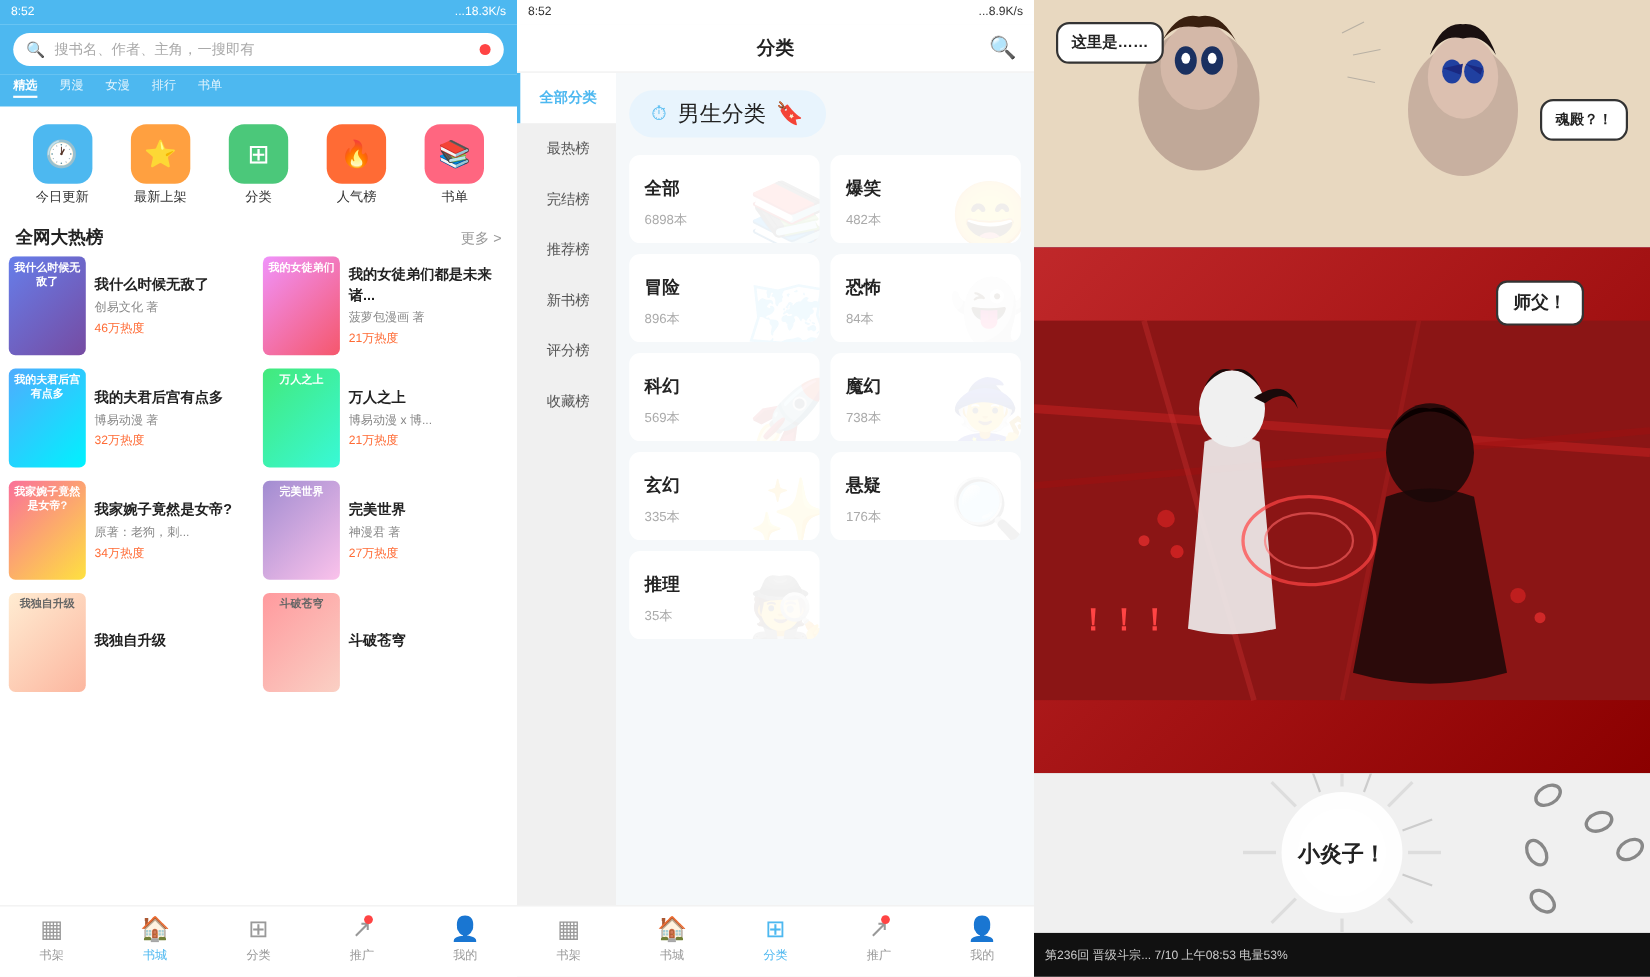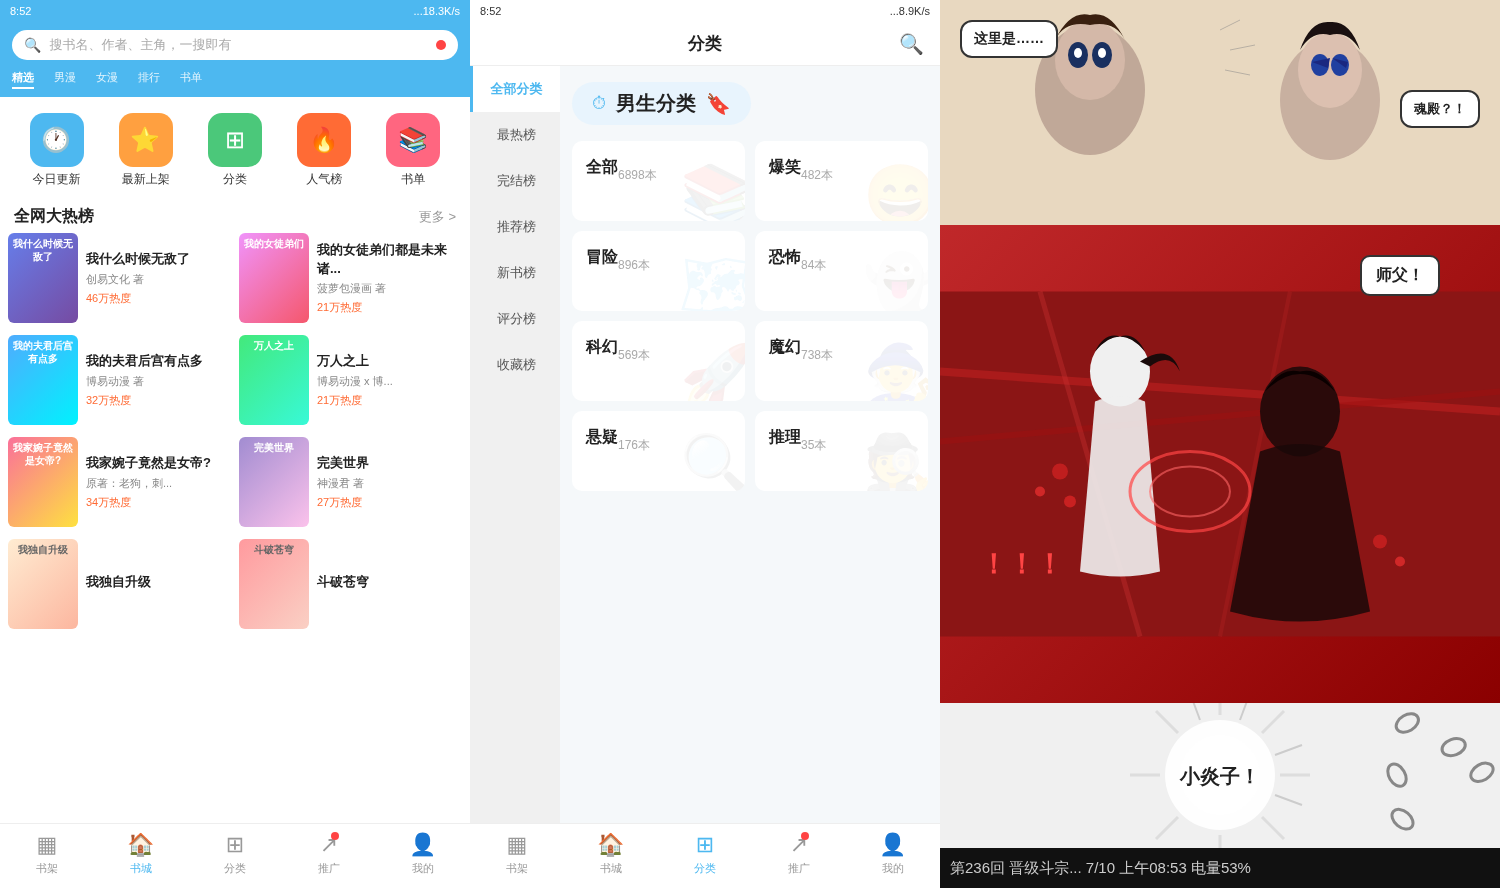--- a/index.html
+++ b/index.html
@@ -228,39 +228,39 @@
       display: flex;
       align-items: center;
       gap: 10px;
       margin-bottom: 16px;
       background: #e8f4fd;
       border-radius: 24px;
       padding: 8px 20px;
       width: fit-content;
     }
     .cat-section-icon { font-size: 18px; color: #4db8f0; }
-    .cat-section-title { font-size: 20px; font-weight: bold; color: #222; }
+    .cat-section-title { font-size: 20px; font-weight: normal; color: #222; }
     .cat-section-emoji { font-size: 20px; }
 
     .cat-grid {
       display: grid;
       grid-template-columns: 1fr 1fr;
       gap: 10px;
     }
     .cat-card {
       background: #fff;
       border-radius: 10px;
       padding: 16px 14px 12px;
       cursor: pointer;
       position: relative;
       overflow: hidden;
       min-height: 80px;
       display: flex;
-      flex-direction: row;
-      justify-content: flex-start;
+      flex-direction: column;
+      justify-content: flex-end;
     }
     .cat-card-name { font-size: 16px; font-weight: bold; color: #222; }
     .cat-card-count { font-size: 12px; color: #aaa; margin-top: 10px; }
     .cat-card-bg {
       position: absolute;
       right: -10px;
       bottom: -10px;
       font-size: 60px;
       opacity: 0.08;
       color: #4db8f0;
@@ -377,21 +377,21 @@
       padding: 4px;
       font-weight: bold;
       word-break: break-all;
       line-height: 1.3;
     }
 
     .manga-bottom-info {
       background: #111;
       padding: 6px 10px;
       color: #ccc;
-      font-size: 15px;
+      font-size: 11px;
     }
 
     
     ::-webkit-scrollbar { width: 0; }
   </style>
 </head>
 <body>
 
 <div class="panel-1">
 
@@ -613,20 +613,25 @@
           <div class="cat-card-name">科幻</div>
           <div class="cat-card-count">569本</div>
           <div class="cat-card-bg">🚀</div>
         </div>
         <div class="cat-card">
           <div class="cat-card-name">魔幻</div>
           <div class="cat-card-count">738本</div>
           <div class="cat-card-bg">🧙</div>
         </div>
         <div class="cat-card">
+          <div class="cat-card-name">玄幻</div>
+          <div class="cat-card-count">335本</div>
+          <div class="cat-card-bg">✨</div>
+        </div>
+        <div class="cat-card">
           <div class="cat-card-name">悬疑</div>
           <div class="cat-card-count">176本</div>
           <div class="cat-card-bg">🔍</div>
         </div>
         <div class="cat-card">
           <div class="cat-card-name">推理</div>
           <div class="cat-card-count">35本</div>
           <div class="cat-card-bg">🕵</div>
         </div>
       </div>

